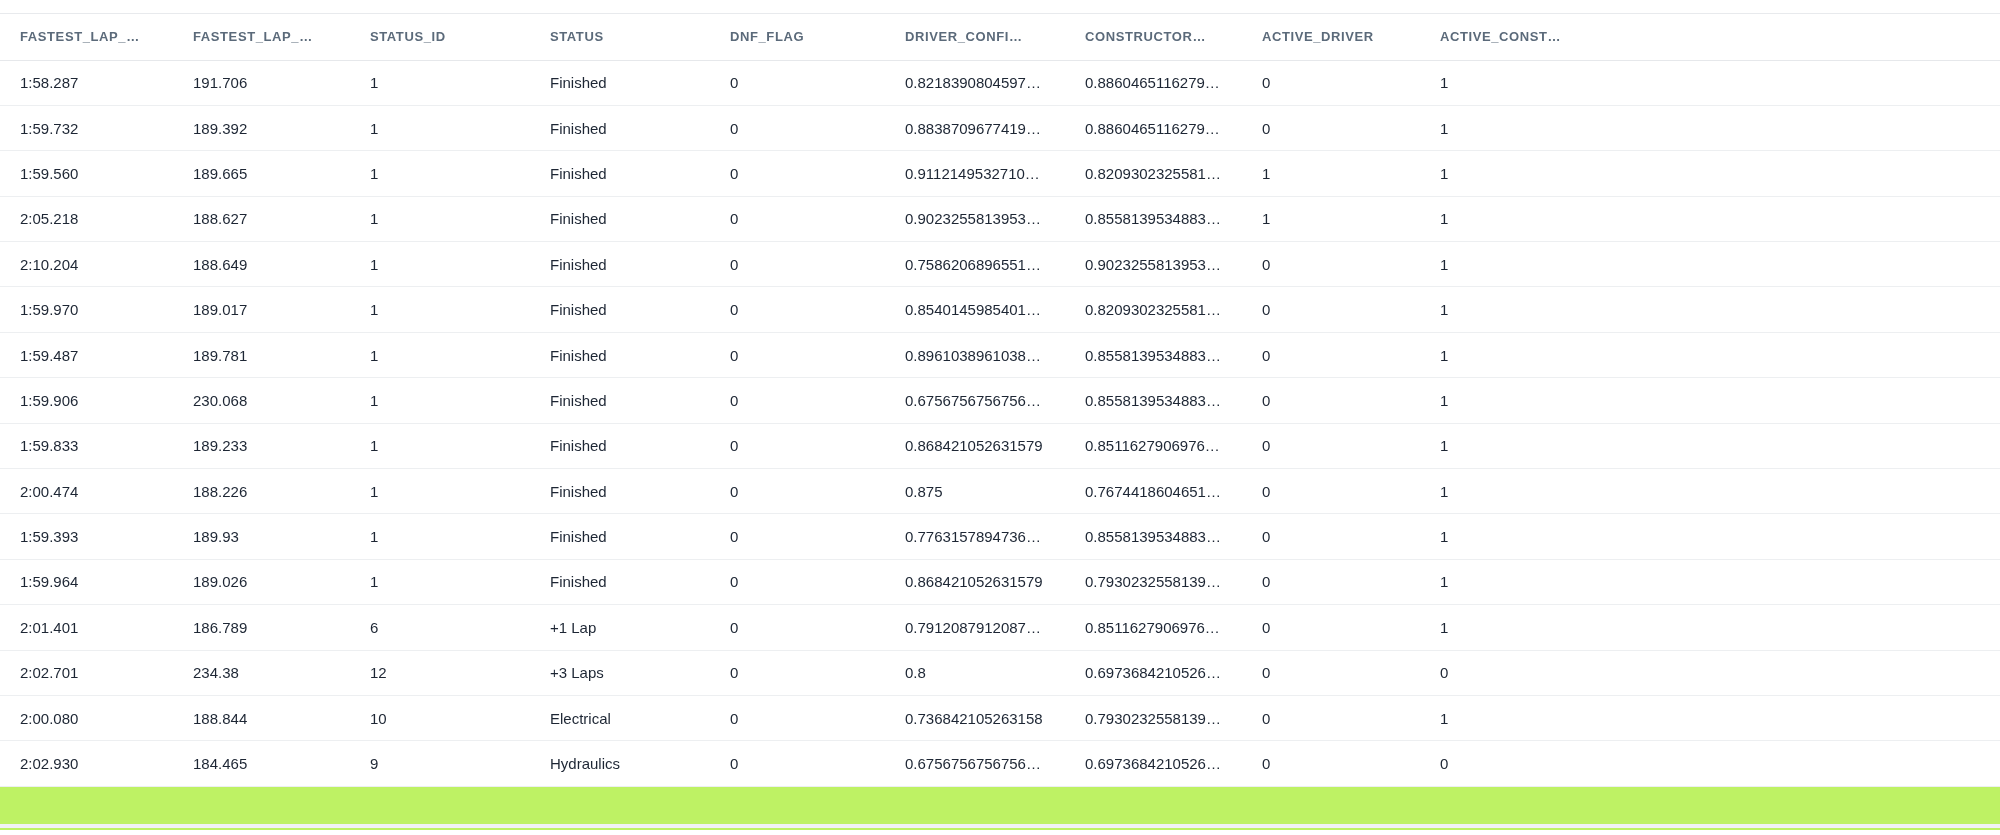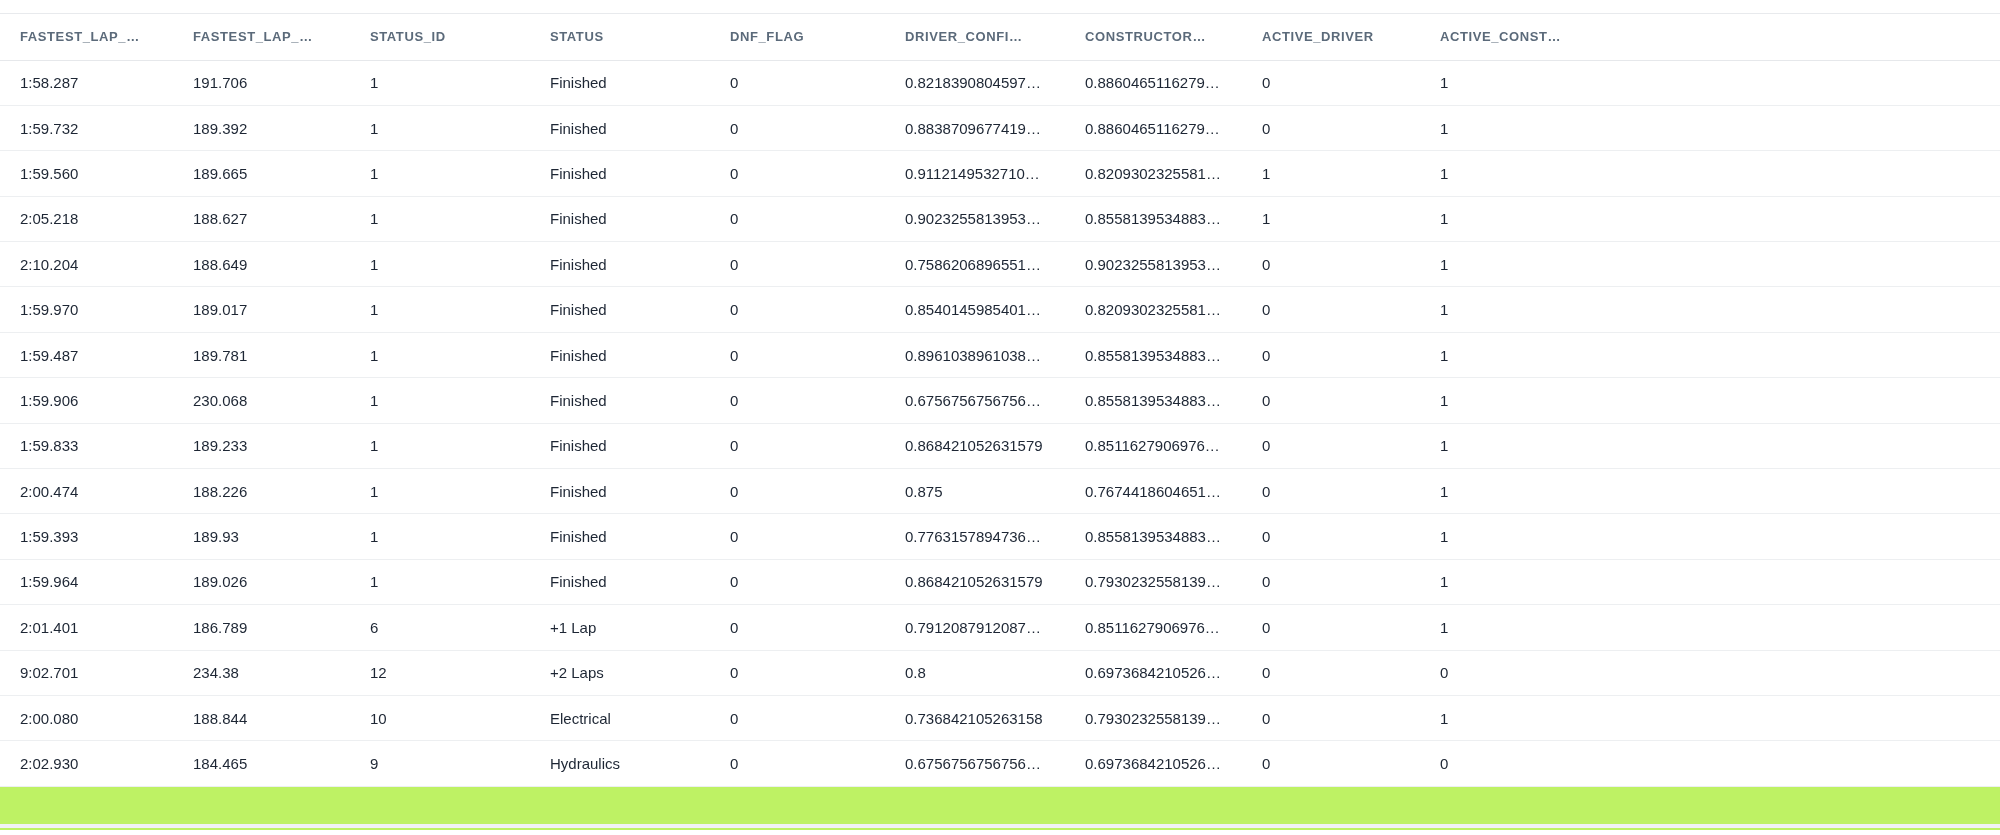--- a/index.html
+++ b/index.html
@@ -235,24 +235,24 @@
           <td>186.789</td>
           <td>6</td>
           <td>+1 Lap</td>
           <td>0</td>
           <td>0.7912087912087…</td>
           <td>0.8511627906976…</td>
           <td>0</td>
           <td>1</td>
         </tr>
         <tr>
-          <td>9:02.701</td>
+          <td>2:02.701</td>
           <td>234.38</td>
           <td>12</td>
-          <td>+2 Laps</td>
+          <td>+3 Laps</td>
           <td>0</td>
           <td>0.8</td>
           <td>0.6973684210526…</td>
           <td>0</td>
           <td>0</td>
         </tr>
         <tr>
           <td>2:00.080</td>
           <td>188.844</td>
           <td>10</td>

